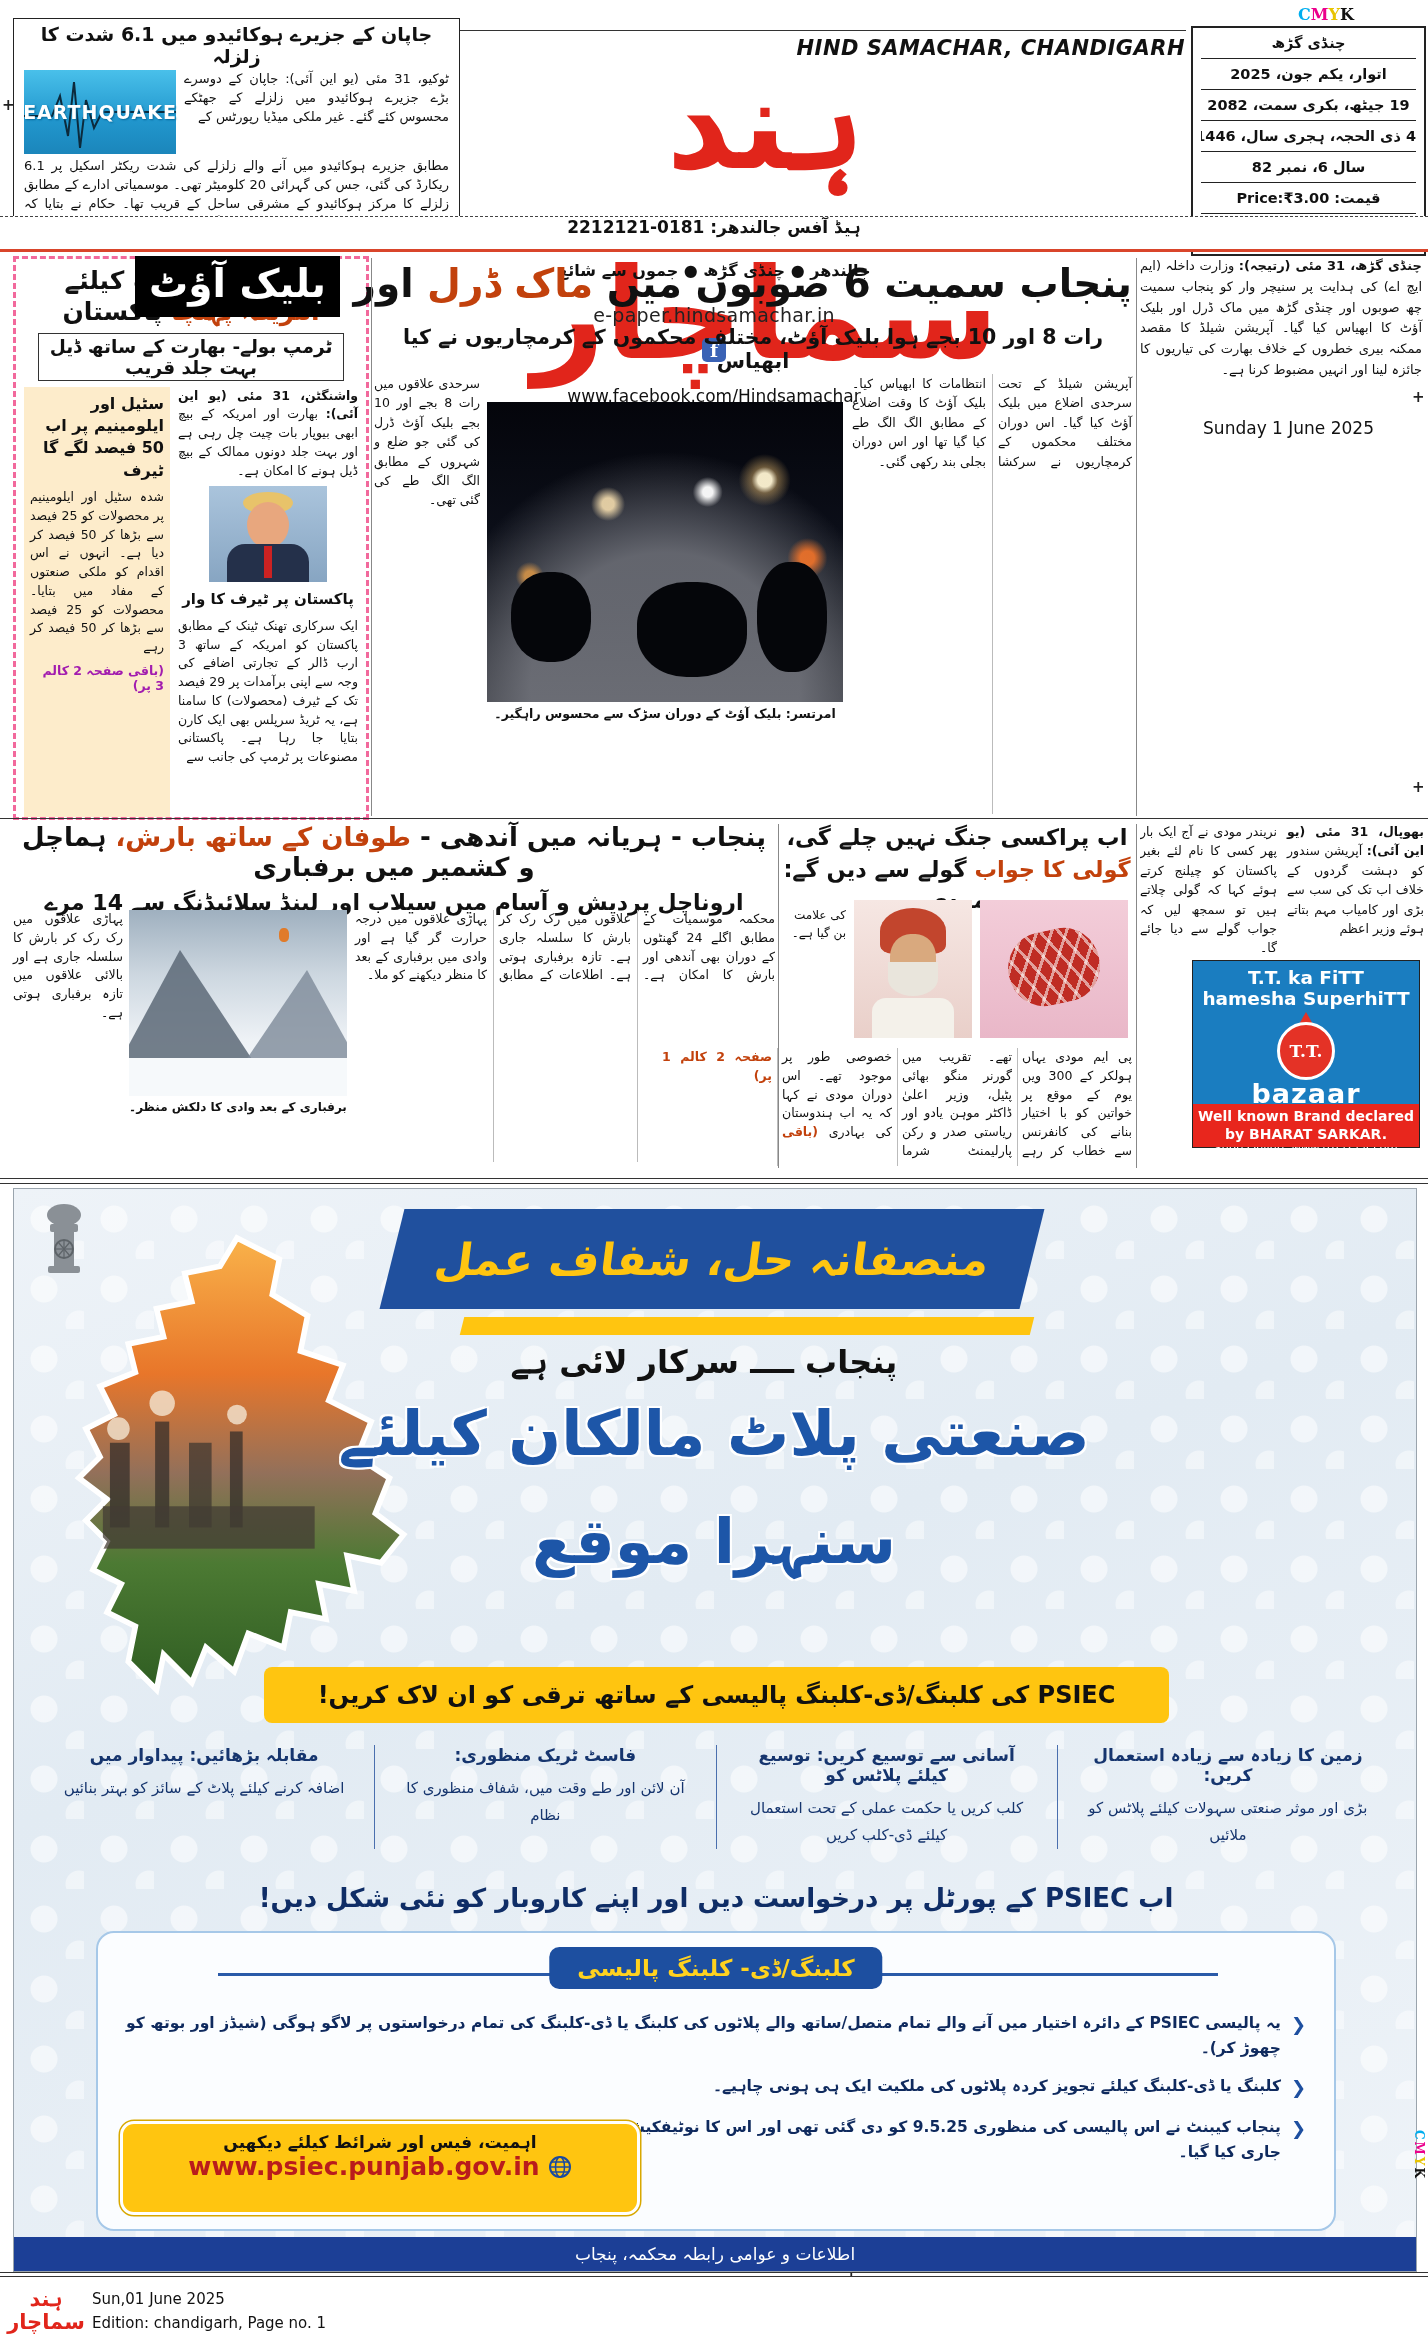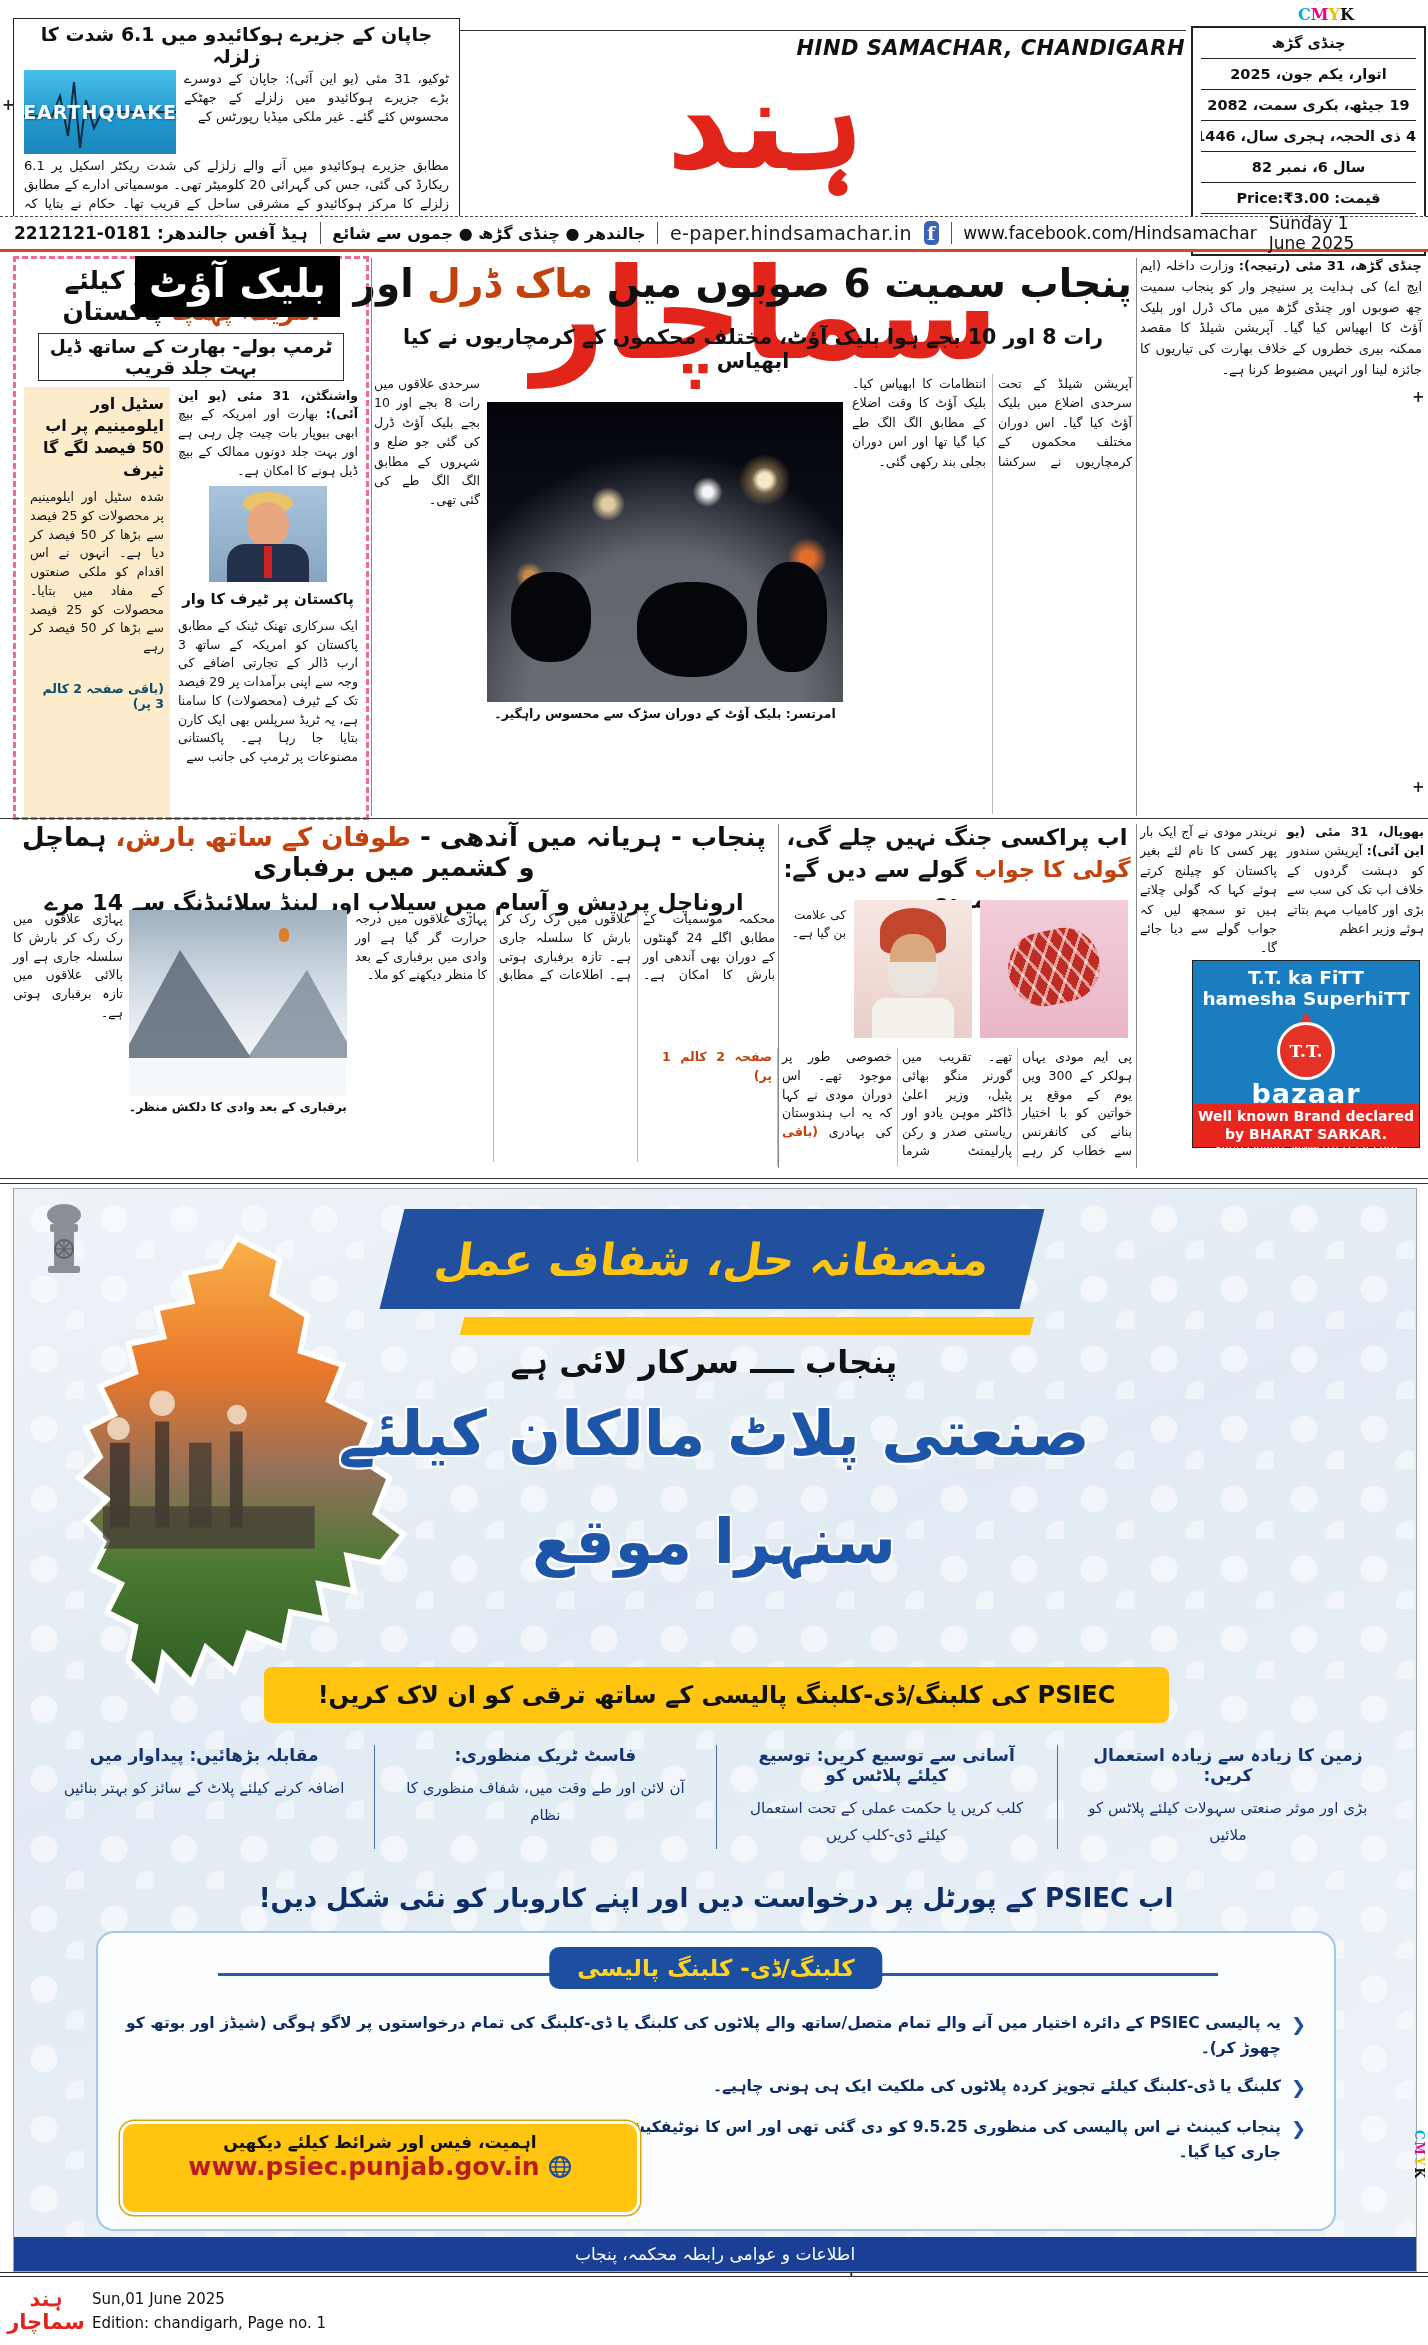--- a/index.html
+++ b/index.html
@@ -35,21 +35,21 @@
           background:linear-gradient(180deg,#49c0ea 0%,#2196cd 60%,#1b86bb 100%);
           position:relative;display:flex;align-items:center;justify-content:center;text-align:center;}
   .eq-img .lbl{color:#fff;font-weight:800;font-size:19px;letter-spacing:1px;text-shadow:1px 1px 2px #06689a;z-index:2;}
   .eq-img svg{position:absolute;left:0;top:0;}
   .eq-txt{font-size:13px;line-height:1.45;}
   .eq-txt2{font-size:13px;line-height:1.45;margin-top:3px;}
 
   
   .topbar{left:0;top:216px;width:1428px;height:36px;border-top:1px dashed #444;
           border-bottom:3px solid #d9452b;box-sizing:border-box;display:flex;align-items:center;
-          padding:0 14px;gap:12px;background:#fff;}
+          padding:0 14px;gap:12px;background:#fff;flex-direction:column;}
   .topbar .seg{white-space:nowrap;}
   .tb-phone{font-size:17px;font-weight:bold;}
   .tb-pub{font-size:16px;font-weight:bold;}
   .tb-div{width:1px;height:22px;background:#555;}
   .tb-epaper{font-size:19px;color:#222;letter-spacing:.3px;}
   .fb-icon{width:24px;height:24px;border-radius:5px;background:#3a62b5;color:#fff;
            font-family:"DejaVu Serif",serif;font-weight:bold;font-size:19px;line-height:24px;
            text-align:center;}
   .tb-fb{font-size:17px;}
   .tb-date{font-size:17px;margin-left:auto;margin-right:40px;}
@@ -60,21 +60,21 @@
   
   .trade{left:13px;top:256px;width:356px;height:564px;border:3px dashed #f2699c;box-sizing:border-box;
          padding:6px 8px;background:#fff;}
   .trade-h1{font-size:25px;font-weight:bold;text-align:center;line-height:1.25;}
   .trade-h2{border:1.5px solid #333;margin:5px 14px;font-size:18.5px;font-weight:bold;
             text-align:center;padding:2px 0;}
   .trade-cols{display:flex;margin-top:6px;gap:8px;height:430px;}
   .t-left{flex:0 0 146px;background:#fdeccb;padding:6px;box-sizing:border-box;}
   .t-left .t-ttl{font-size:16px;font-weight:bold;line-height:1.4;margin-bottom:6px;}
   .t-left .t-bod{font-size:12.5px;line-height:1.5;}
-  .t-cont{font-size:12.5px;font-weight:bold;color:#0c4a6e;margin-top:24px;}
+  .t-cont{font-size:12.5px;font-weight:bold;color:#a21caf;margin-top:6px;}
   .t-right{flex:1;font-size:12.5px;line-height:1.5;}
   .trump{width:118px;height:96px;margin:6px auto;position:relative;overflow:hidden;
          background:linear-gradient(180deg,#aac4dc 0%,#87a5c2 100%);}
   .trump .hair{position:absolute;left:34px;top:6px;width:50px;height:22px;border-radius:50%;background:#e8c36a;}
   .trump .face{position:absolute;left:38px;top:16px;width:42px;height:46px;border-radius:50%;background:#e8a77e;}
   .trump .suit{position:absolute;left:18px;top:58px;width:82px;height:40px;border-radius:18px 18px 0 0;background:#24304a;}
   .trump .tie{position:absolute;left:55px;top:60px;width:8px;height:32px;background:#c22;}
   .t-inner{font-size:15px;font-weight:bold;text-align:center;margin:6px 0;}
 
   

